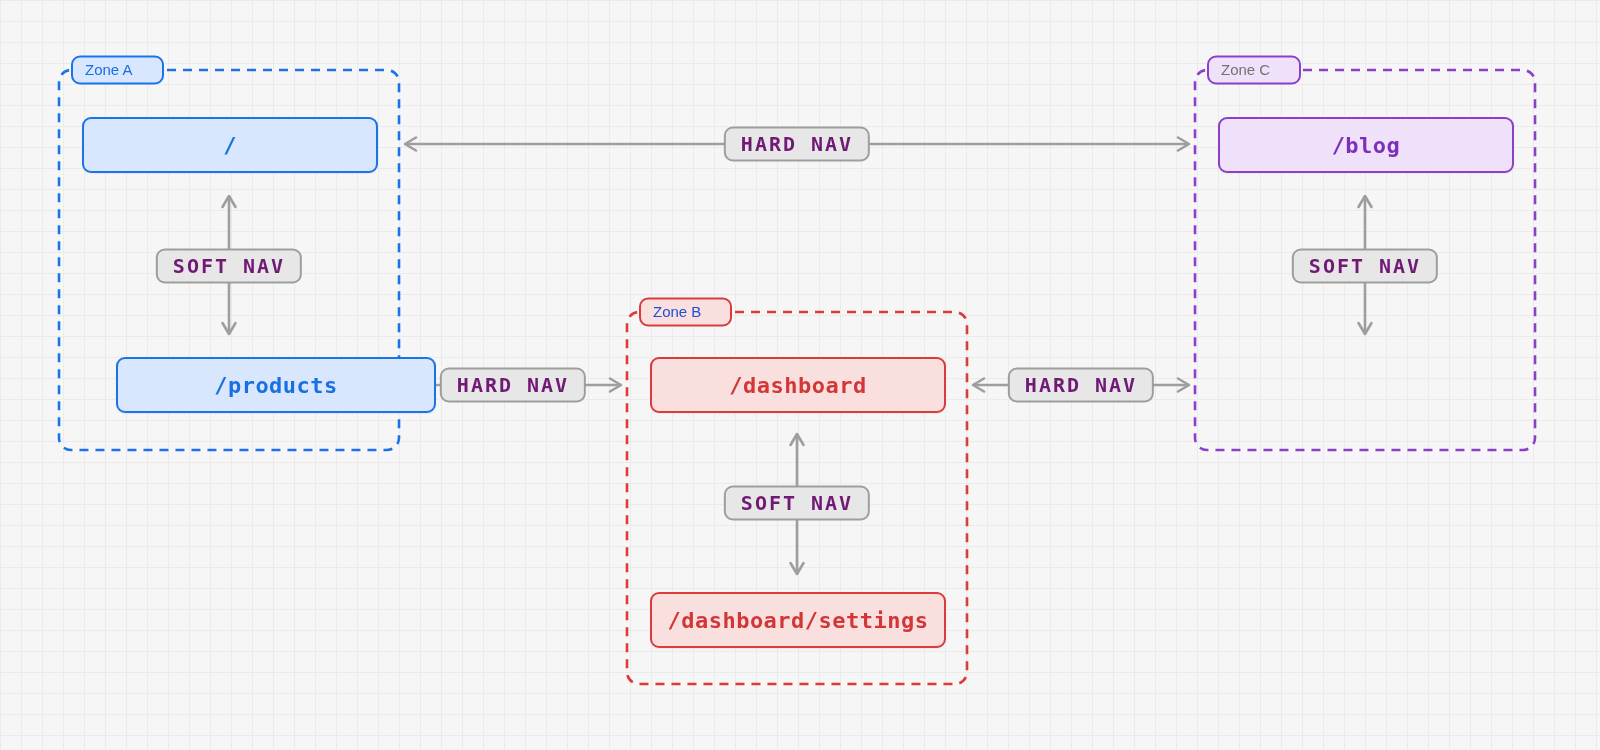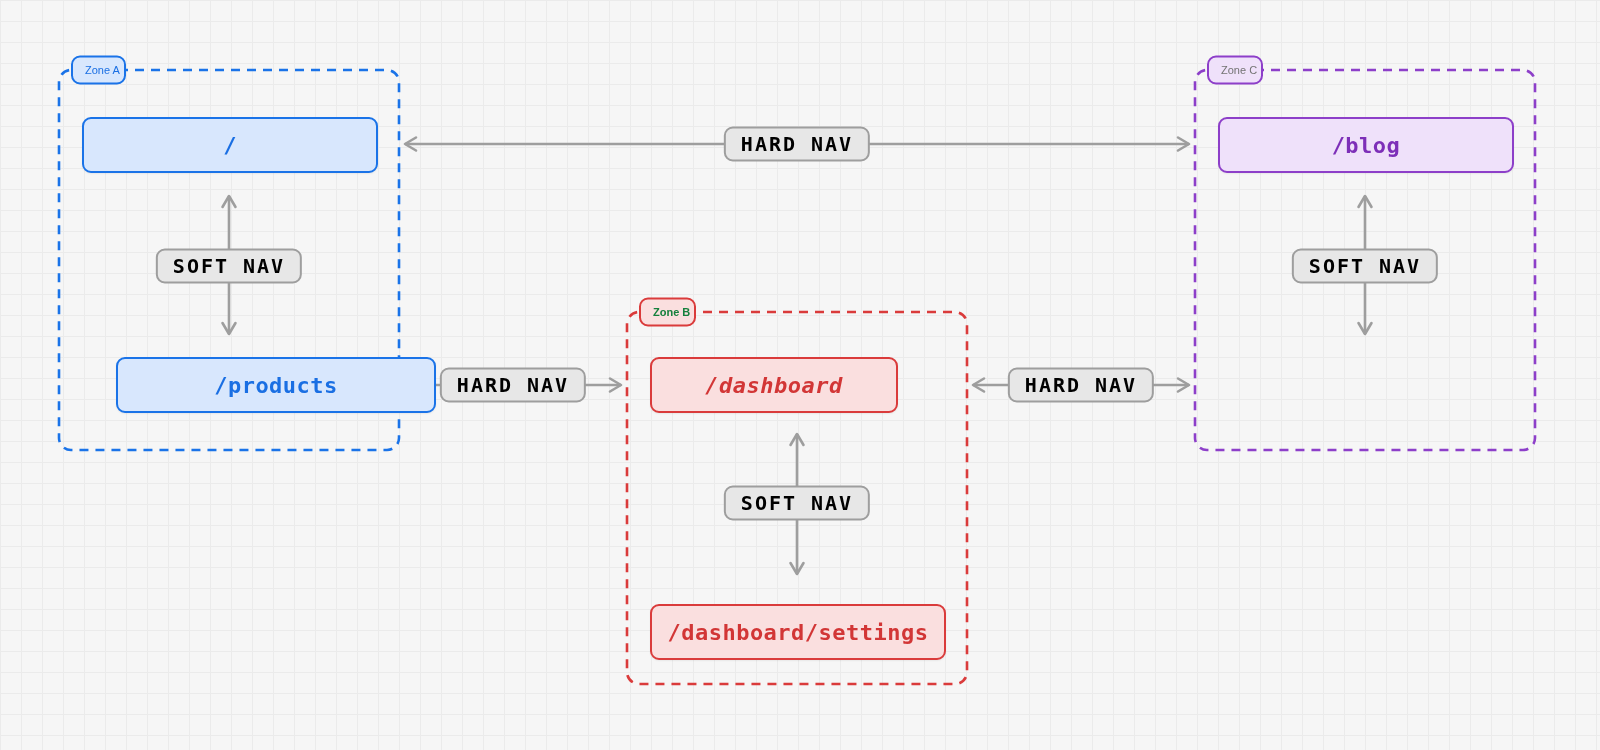--- a/index.html
+++ b/index.html
@@ -36,45 +36,45 @@
     box-shadow: 0 1px 2px rgba(0,0,0,0.06);
   }
   .node.blue   { background: #d8e7fd; border-color: #1a73e8; color: #1a6fe3; }
   .node.red    { background: #fadfdf; border-color: #da3b3b; color: #d23636; }
   .node.purple { background: #efe1fa; border-color: #8d3fc9; color: #7d2fb8; text-align: right; }
 
   .zone-label {
     position: absolute;
     transform: translateY(-50%);
     box-sizing: border-box;
-    padding: 3px 4px 4px 12px;
+    padding: 3px 29px 4px 12px;
     border-radius: 9px;
     border: 2.5px solid;
-    font-size: 11px;
+    font-size: 15px;
     font-weight: 500;
     line-height: 18px;
     white-space: nowrap;
   }
   .zone-label.blue   { background: #d8e7fd; border-color: #1a73e8; color: #1a6fe3; }
-  .zone-label.red    { background: #fadfdf; border-color: #da3b3b; color: #15803d; font-weight: bold; }
+  .zone-label.red    { background: #fadfdf; border-color: #da3b3b; color: #1d4ed8; }
   .zone-label.purple { background: #efe1fa; border-color: #8d3fc9; color: #737373; }
 
   .nav-label {
     position: absolute;
     transform: translate(-50%, -50%);
     box-sizing: border-box;
     padding: 3px 15px 4px 15px;
     background: #e7e7e7;
     border: 2.5px solid #9e9e9e;
     border-radius: 9px;
     font-family: "DejaVu Sans Mono", "Liberation Mono", monospace;
     font-size: 20px;
     font-weight: bold;
     letter-spacing: 2px;
-    color: #000000;
+    color: #701a75;
     white-space: nowrap;
   }
 </style>
 </head>
 <body>
 
 <div class="canvas">
 
   <svg class="edges-layer" width="1600" height="750" viewBox="0 0 1600 750" xmlns="http://www.w3.org/2000/svg">
     <defs>
@@ -96,22 +96,22 @@
     <line x1="1365" y1="196" x2="1365" y2="334" stroke="#9e9e9e" stroke-width="2.6" marker-start="url(#arrow)" marker-end="url(#arrow)"></line>
   </svg>
 
   <div class="zone-label blue" style="left:71px;  top:70px;">Zone A</div>
   <div class="zone-label red" style="left:639px; top:312px;">Zone B</div>
   <div class="zone-label purple" style="left:1207px;top:70px;">Zone C</div>
 
   <div class="node blue" style="left:82px; top:117px; width:296px;">/</div>
   <div class="node blue" style="left:82px; top:357px; width:320px;margin-left:34px;">/products</div>
 
-  <div class="node red" style="left:650px; top:357px; width:248px;font-style:italic;">/dashboard</div>
-  <div class="node red" style="left:650px; top:592px; width:296px;margin-top:12px;">/dashboard/settings</div>
+  <div class="node red" style="left:650px; top:357px; width:296px;">/dashboard</div>
+  <div class="node red" style="left:650px; top:592px; width:296px;">/dashboard/settings</div>
 
   <div class="node purple" style="left:1218px; top:117px; width:296px;">/blog</div>
 
   <div class="nav-label" style="left:797px;  top:144px;">HARD NAV</div>
   <div class="nav-label" style="left:513px;  top:385px;">HARD NAV</div>
   <div class="nav-label" style="left:1081px; top:385px;">HARD NAV</div>
 
   <div class="nav-label" style="left:229px;  top:266px;">SOFT NAV</div>
   <div class="nav-label" style="left:797px;  top:503px;">SOFT NAV</div>
   <div class="nav-label" style="left:1365px; top:266px;">SOFT NAV</div>

